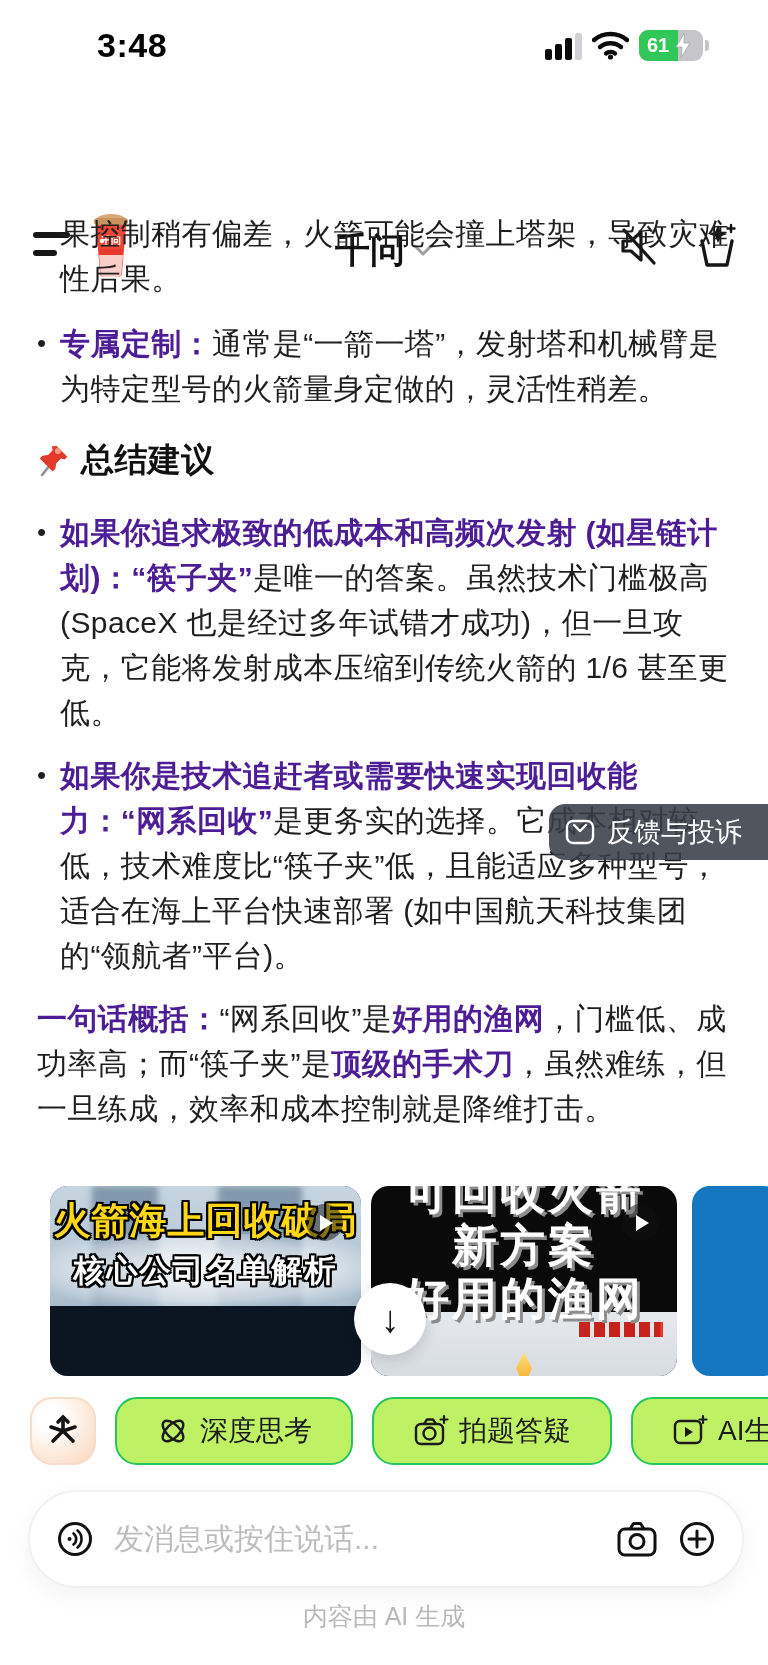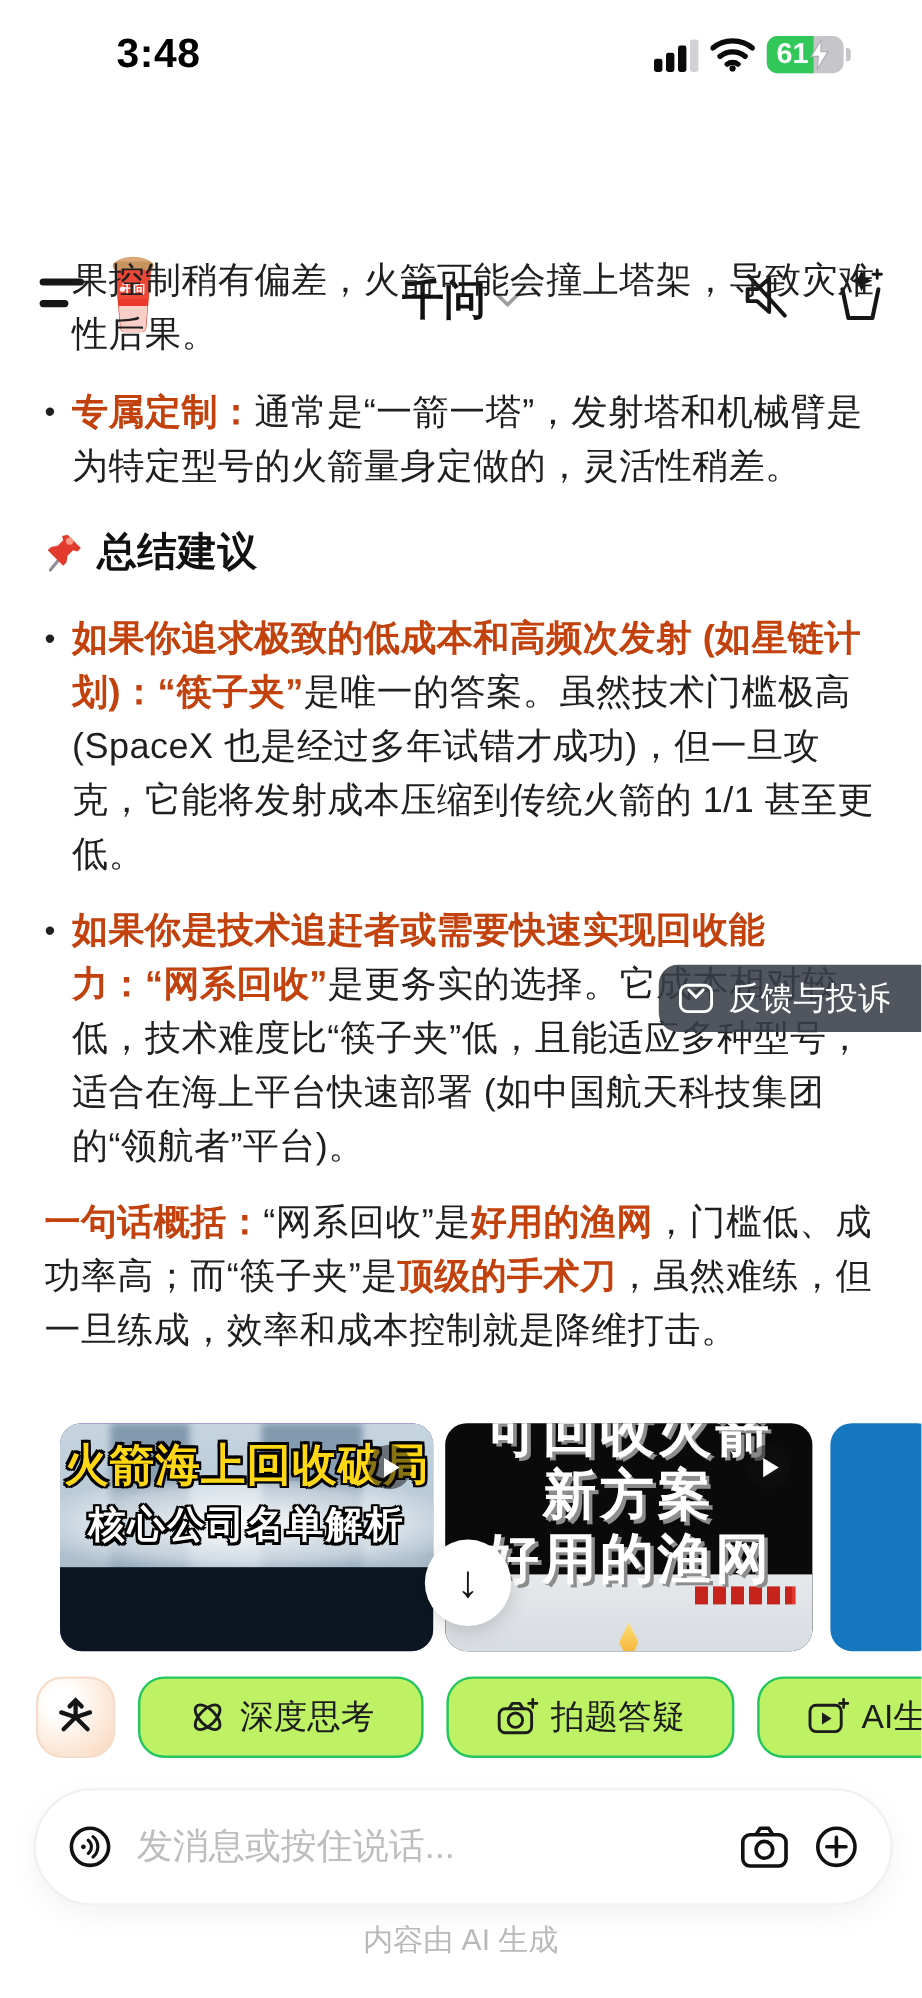--- a/index.html
+++ b/index.html
@@ -9,41 +9,41 @@
 
   
   .status-time { position:absolute; left:97px; top:26px; font-size:34px; font-weight:700; letter-spacing:.5px; color:#000; }
   .status-icons { position:absolute; left:545px; top:30px; display:flex; align-items:center; gap:10px; }
   .sig { display:flex; align-items:flex-end; gap:3px; height:28px; }
   .sig i { display:block; width:7px; border-radius:2px; background:#0a0a0a; }
   .sig i:nth-child(1){height:11px}.sig i:nth-child(2){height:16px}.sig i:nth-child(3){height:22px}
   .sig i:nth-child(4){height:27px; background:#d2d2d6;}
   .batt { position:relative; width:64px; height:31px; border-radius:9px; background:#c6c6ca; overflow:visible; }
   .batt-fill { position:absolute; left:0; top:0; bottom:0; width:61%; background:#32c759; border-radius:9px 0 0 9px; }
-  .batt-num { position:absolute; left:8px; top:50%; transform:translateY(-52%); font-size:24px; font-weight:700; color:#fff; z-index:2; }
+  .batt-num { position:absolute; left:8px; top:50%; transform:translateY(-52%); font-size:20px; font-weight:700; color:#fff; z-index:2; }
   .batt-nub { position:absolute; right:-6px; top:10px; width:4px; height:11px; border-radius:0 3px 3px 0; background:#c6c6ca; }
   .batt svg { position:absolute; left:33px; top:2px; z-index:3; }
 
   
   .header { position:absolute; left:0; top:103px; width:768px; height:78px;font-family:Liberation Serif, serif; }
   .menu-btn { position:absolute; left:33px; top:129px; width:40px; height:26px; cursor:pointer; }
   .menu-btn i { display:block; background:#161616; height:6px; border-radius:3px; }
   .menu-btn i:first-child { width:37px; margin-bottom:12px; }
   .menu-btn i:last-child { width:24px; }
   .promo { position:absolute; left:90px; top:108px; display:flex; align-items:center; cursor:pointer; }
   .promo-text { font-size:30px; font-style:italic; font-weight:800; color:#f83b16; margin-left:6px; letter-spacing:1px; position:relative; top:4px; }
   .promo-text::after { content:"✦"; position:absolute; right:-12px; top:-12px; font-size:13px; font-style:normal; }
   .title-wrap { position:absolute; left:50%; top:124px; transform:translateX(-50%); display:flex; align-items:center; gap:8px; cursor:pointer; }
   .title { font-size:35px; font-weight:600; color:#111; }
   .hdr-ico { position:absolute; top:120px; cursor:pointer; }
   .ico-mute { left:615px; } .ico-share { left:690px; }
 
   
   .content { position:absolute; left:37px; top:211px; width:700px; font-size:30px; line-height:45px; letter-spacing:.4px; }
-  .content b { font-weight:700; color:#c2410c; }
+  .content b { font-weight:700; color:#4c1d95; }
   .cont-para { margin:0 0 20px 23px; }
   .bullet { display:flex; margin-bottom:18px; }
   .bullet .mk { width:23px; flex:none; font-size:26px; }
   .bullet .mk::before { content:"•"; }
   .bullet .tx { flex:1; }
   .heading { display:flex; align-items:center; gap:10px; font-size:33px; font-weight:700; color:#111; margin:26px 0 28px; }
   .summary { margin-top:18px; }
 
   
   .feedback { position:absolute; left:549px; top:804px; width:219px; height:56px; background:rgba(56,61,72,.88);
@@ -184,21 +184,21 @@
       <svg width="34" height="36" viewBox="0 0 34 36">
         <line x1="14" y1="22" x2="5" y2="33" stroke="#8a8f98" stroke-width="2.6" stroke-linecap="round"></line>
         <path d="M18 4 l12 12 -3 3 -4 -1 -5 5 -1 6 -3 3 -14 -14 3 -3 6 -1 5 -5 -1 -4 Z" fill="#e23b2e" transform="scale(0.92) translate(3,0)"></path>
         <circle cx="21" cy="9" r="3" fill="#ff9a88"></circle>
       </svg>
       <span>总结建议</span>
     </div>
 
     <div class="bullet">
       <span class="mk"></span>
-      <span class="tx"><b>如果你追求极致的低成本和高频次发射 (如星链计划)：</b><b>“筷子夹”</b><span>是唯一的答案。虽然技术门槛极高 (SpaceX 也是经过多年试错才成功)，但一旦攻克，它能将发射成本压缩到传统火箭的 1/1 甚至更低。</span></span>
+      <span class="tx"><b>如果你追求极致的低成本和高频次发射 (如星链计划)：</b><b>“筷子夹”</b><span>是唯一的答案。虽然技术门槛极高 (SpaceX 也是经过多年试错才成功)，但一旦攻克，它能将发射成本压缩到传统火箭的 1/6 甚至更低。</span></span>
     </div>
 
     <div class="bullet">
       <span class="mk"></span>
       <span class="tx"><b>如果你是技术追赶者或需要快速实现回收能力：</b><b>“网系回收”</b><span>是更务实的选择。它成本相对较低，技术难度比“筷子夹”低，且能适应多种型号，适合在海上平台快速部署 (如中国航天科技集团的“领航者”平台)。</span></span>
     </div>
 
     <p class="summary"><b>一句话概括：</b><span>“网系回收”是</span><b>好用的渔网</b><span>，门槛低、成功率高；而“筷子夹”是</span><b>顶级的手术刀</b><span>，虽然难练，但一旦练成，效率和成本控制就是降维打击。</span></p>
   </div>
 

